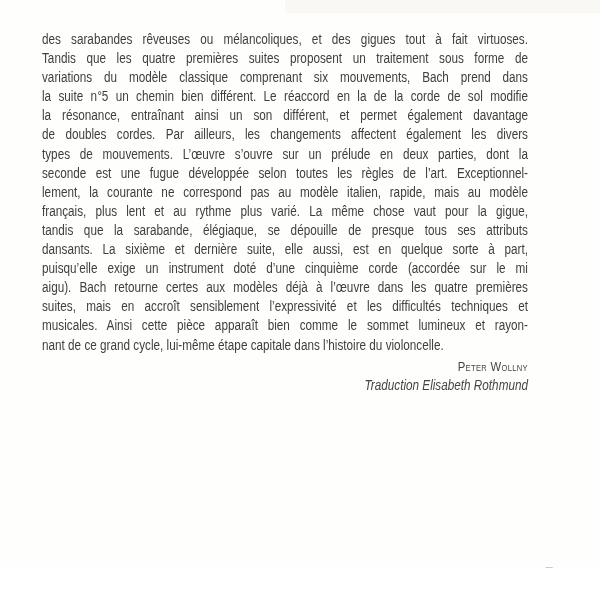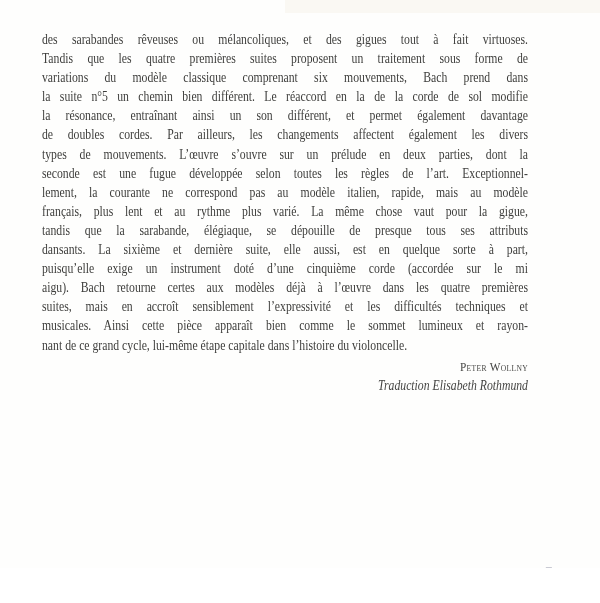--- a/index.html
+++ b/index.html
@@ -6,21 +6,21 @@
     margin: 0;
     padding: 0;
     background: #ffffff;
   }
   .page {
     position: relative;
     width: 600px;
     height: 568px;
     background: #fefefd;
     overflow: hidden;
-    font-family: Liberation Serif, serif;
+    font-family: Liberation Sans, sans-serif;
   }
   .scan-edge {
     position: absolute;
     left: 285px;
     top: 0;
     width: 315px;
     height: 13px;
     background: #f7f4ee;
     opacity: 0.65;
   }

